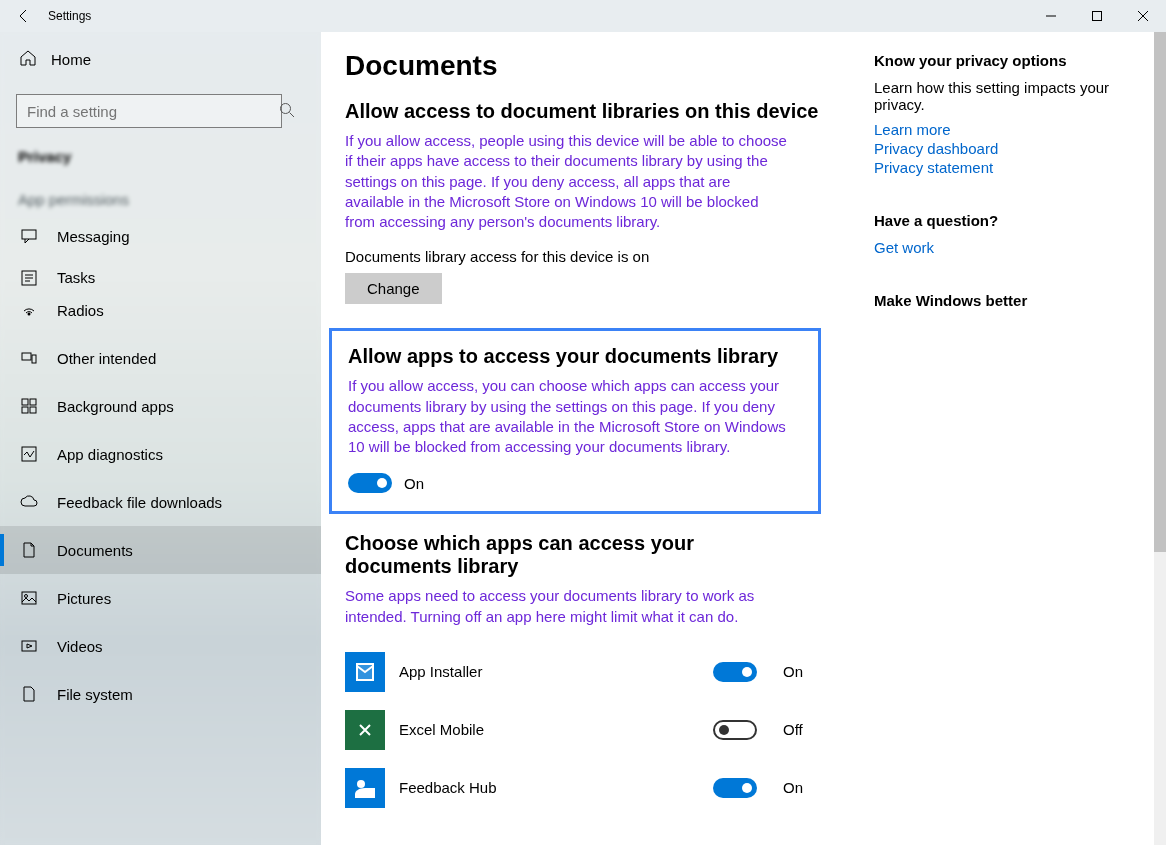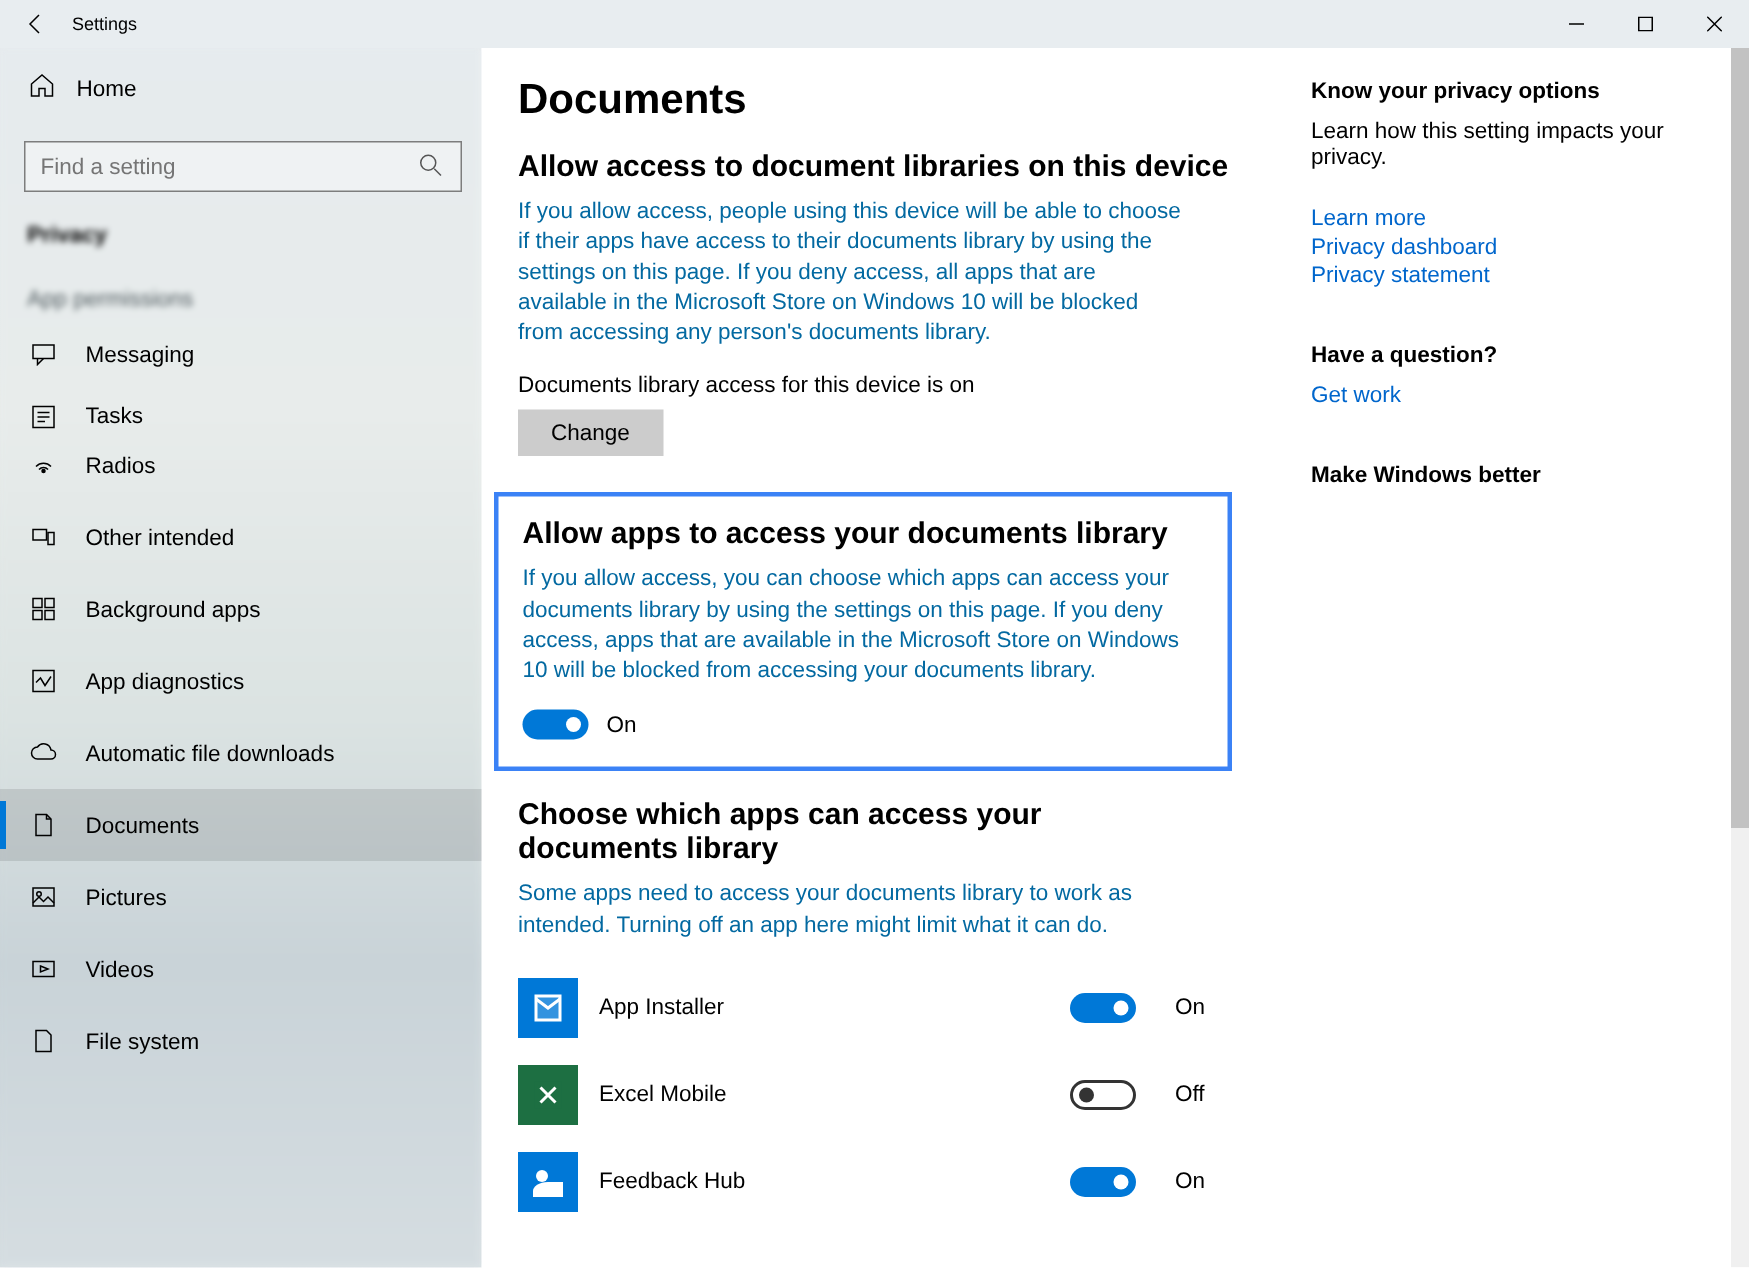--- a/index.html
+++ b/index.html
@@ -14,39 +14,39 @@
   .winctl .btn { width: 46px; height: 32px; display:flex; justify-content:center; align-items:center; cursor:pointer;}
 
   .body { flex:1; display:flex; min-height:0; }
 
   
   .sidebar { width: 321px; background: linear-gradient(180deg, #e6ebee 0%, #e8eceb 30%, #dbe3e2 55%, #c9d3d8 75%, #d5dde1 100%); display:flex; flex-direction:column; padding-top: 6px; position:relative; }
   .sidebar::before { content:""; position:absolute; inset:0; backdrop-filter: blur(2px); pointer-events:none; }
   .home-row { display:flex; align-items:center; height:42px; padding-left:19px; gap:14px; cursor:pointer; position:relative; }
   .home-row span.label { font-size:15px; }
   .search-wrap { padding: 14px 16px 10px 16px; position:relative; }
-  .search { width: 292px; height: 34px; border:1px solid #7d7d7d; background: rgba(255,255,255,0.35); padding: 0 30px 0 10px; font-size:15px; color:#555; }
+  .search { width: 266px; height: 34px; border:1px solid #7d7d7d; background: rgba(255,255,255,0.35); padding: 0 30px 0 10px; font-size:15px; color:#555; }
   .search-icon { position:absolute; right: 26px; top: 22px; pointer-events:none; }
   .section-title { padding: 10px 16px 6px 18px; font-weight:600; font-size:15px; }
   .group-label { padding: 20px 16px 4px 18px; color: #4f5a5f; font-size:15px; }
   .nav-list { flex:1; overflow: hidden; }
   .nav-item { display:flex; align-items:center; height:48px; padding-left:19px; gap:18px; cursor:pointer; position:relative; }
   .nav-item.selected { background: rgba(0,0,0,0.10); }
   .nav-item.selected::before { content:""; position:absolute; left:0; top:8px; bottom:8px; width:4px; background:#0078d7; }
   .nav-item .icon { width: 20px; display:flex; justify-content:center; color:#000; }
   .nav-item .label { font-size:15px; }
   .truncated { height:26px; padding-top:0; align-items:flex-end; }
 
   
   .content-area { flex:1; display:flex; background:#ffffff; overflow:hidden; position:relative; }
   .content-scroll { flex:1; overflow-y:auto; padding: 18px 0 40px 24px; }
   .main-col { width: 500px; }
   h1.page-title { font-weight:600; font-size:28px; margin-bottom: 18px; letter-spacing:0px; }
   h2.sec-title { font-weight:600; font-size:20px; margin-bottom: 8px; }
-  p.desc { color:#0369a1; font-size:15px; line-height:1.35; margin-bottom: 16px; max-width: 445px; }
+  p.desc { color:#6d28d9; font-size:15px; line-height:1.35; margin-bottom: 16px; max-width: 445px; }
   p.status { font-size:15px; margin-bottom: 8px; }
   .btn-change { background:#cccccc; border:none; padding: 7px 22px; font-size:15px; cursor:pointer; }
   .highlight-box { border: 3px solid #3b82f6; padding: 14px 16px 18px 16px; margin: 24px 0 18px -16px; width: 492px; }
   .toggle-row { display:flex; align-items:center; gap:12px; margin-top: 14px; }
   .toggle {
     width:44px; height:20px; border-radius:10px; position:relative; cursor:pointer;
     display:inline-block;
   }
   .toggle.on { background:#0078d7; }
   .toggle.off { background:transparent; border:2px solid #333; }
@@ -61,21 +61,21 @@
   .app-row .appname { flex:0 0 300px; font-size:15px; }
   .app-row .toggle-state { font-size:15px; margin-left:12px; width:30px; }
   .appicon.blue { background:#0078d7; }
   .appicon.green { background:#1d6f42; }
   .appicon.fb { background:#0078d7; }
 
   
   .right-col { width: 280px; padding: 20px 20px 0 0; }
   .right-col .block { margin-bottom: 36px; }
   .right-col h3 { font-size:15px; font-weight:600; margin-bottom: 10px; }
-  .right-col p { font-size:15px; color:#000; margin-bottom: 24px; }
+  .right-col p { font-size:15px; color:#000; margin-bottom: 8px; }
   .right-col a { display:block; color:#0066cc; text-decoration:none; font-size:15px; margin-bottom:2px; cursor:pointer; }
 
   .scrollbar { width:12px; background:#f0f0f0; }
   .scrollbar .thumb { background:#c2c2c2; height:520px; margin-top:0; }
 </style>
 </head>
 <body>
 
 <div class="window">
 
@@ -187,21 +187,21 @@
               </svg>
             </span>
           <span class="label">App diagnostics</span>
         </div>
         <div class="nav-item">
           <span class="icon">
               <svg width="18" height="14" viewBox="0 0 18 14">
                 <path d="M5 11a4 4 0 0 1 0-8 5 5 0 0 1 9 2 3 3 0 0 1 0 6z" stroke="#000" fill="none"></path>
               </svg>
             </span>
-          <span class="label">Automatic file downloads</span>
+          <span class="label">Feedback file downloads</span>
         </div>
         <div class="nav-item selected">
           <span class="icon">
               <svg width="16" height="16">
                 <path d="M3 1h7l3 3v11H3z" stroke="#000" fill="none"></path>
                 <path d="M10 1v3h3" stroke="#000" fill="none"></path>
               </svg>
             </span>
           <span class="label">Documents</span>
         </div>

